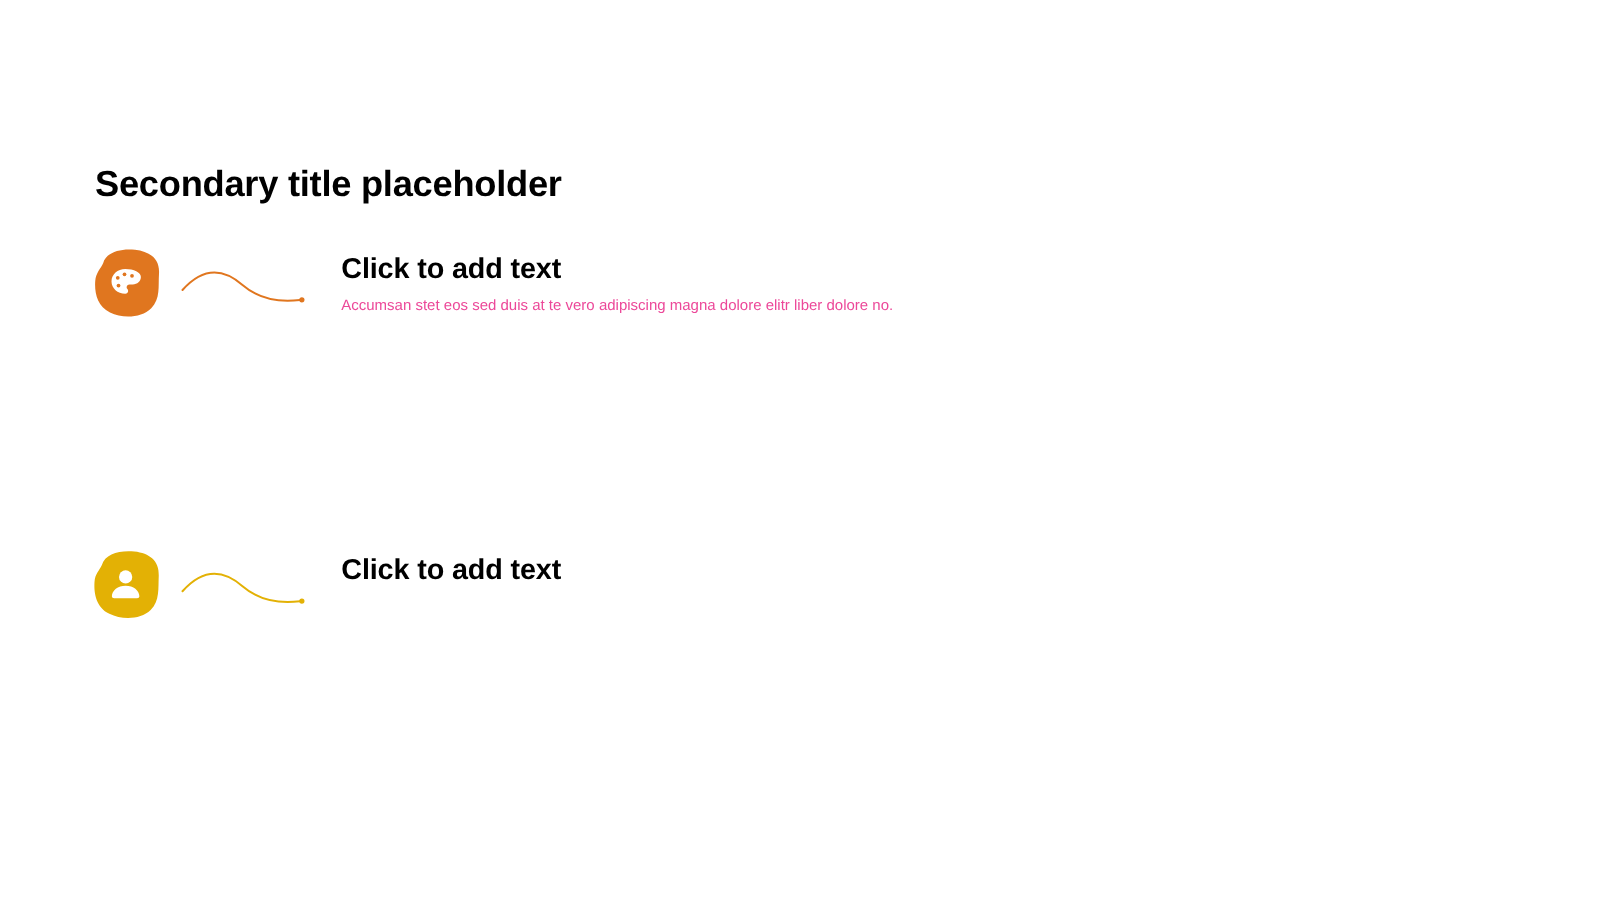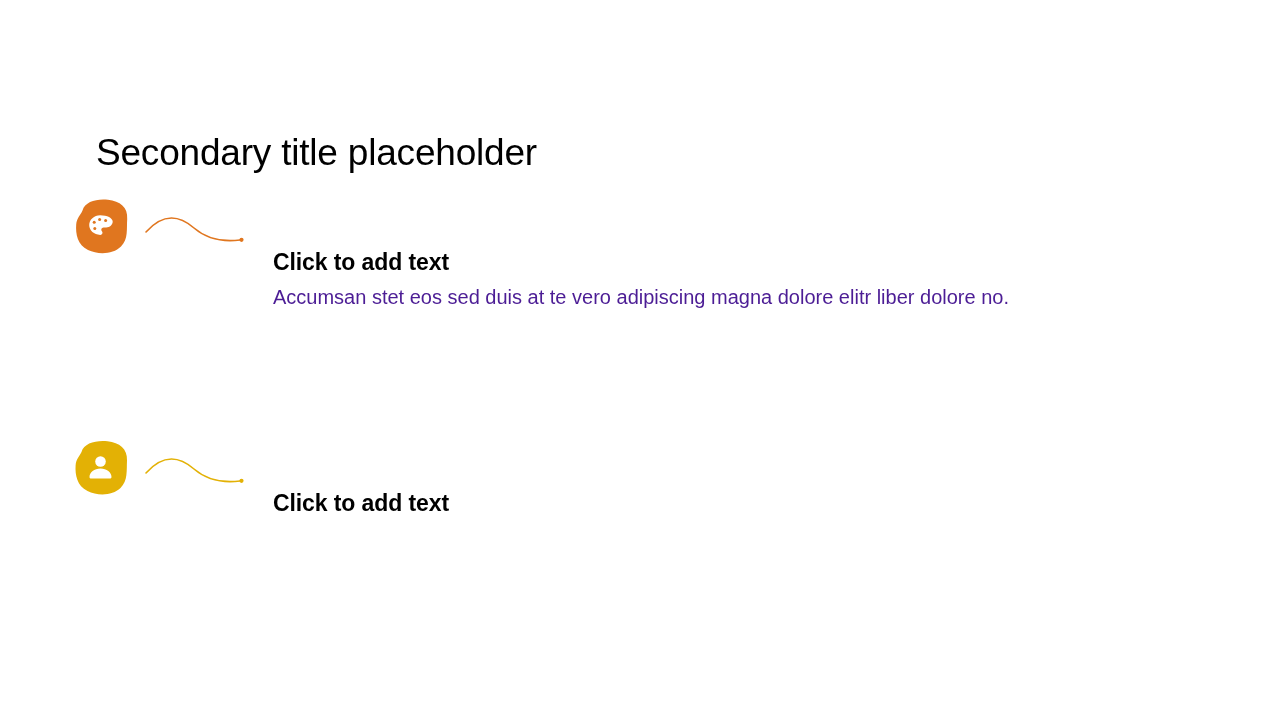--- a/index.html
+++ b/index.html
@@ -15,24 +15,24 @@
     color: #000000;
     position: relative;
   }
   .slide {
     position: absolute;
     inset: 0;
     background: #ffffff;
   }
   .slide-title {
     position: absolute;
-    left: 96px;
+    left: 76px;
     top: 131px;
-    font-size: 37px;
-    font-weight: normal;
+    font-size: 29px;
+    font-weight: bold;
     letter-spacing: -0.2px;
     color: #000000;
     line-height: 1.2;
   }
   .row {
     position: absolute;
     left: 0;
     width: 1280px;
   }
   .row-1 { top: 196px; }
@@ -57,34 +57,33 @@
     width: 110px;
     height: 50px;
   }
   .squiggle svg { display: block; }
 
   .text-block {
     position: absolute;
     left: 273px;
     top: 4px;
     width: 900px;
-    margin-top: 48px;
   }
   .text-heading {
     font-size: 23px;
     font-weight: bold;
     color: #000000;
     line-height: 1.25;
     margin: 0 0 7px 0;
     letter-spacing: -0.1px;
   }
   .text-body {
-    font-size: 20px;
+    font-size: 12px;
     font-weight: normal;
-    color: #4c1d95;
+    color: #ec4899;
     line-height: 1.35;
     margin: 0;
   }
 </style>
 </head>
 <body>
 
 <div class="slide">
 
   <div class="slide-title">Secondary title placeholder</div>

